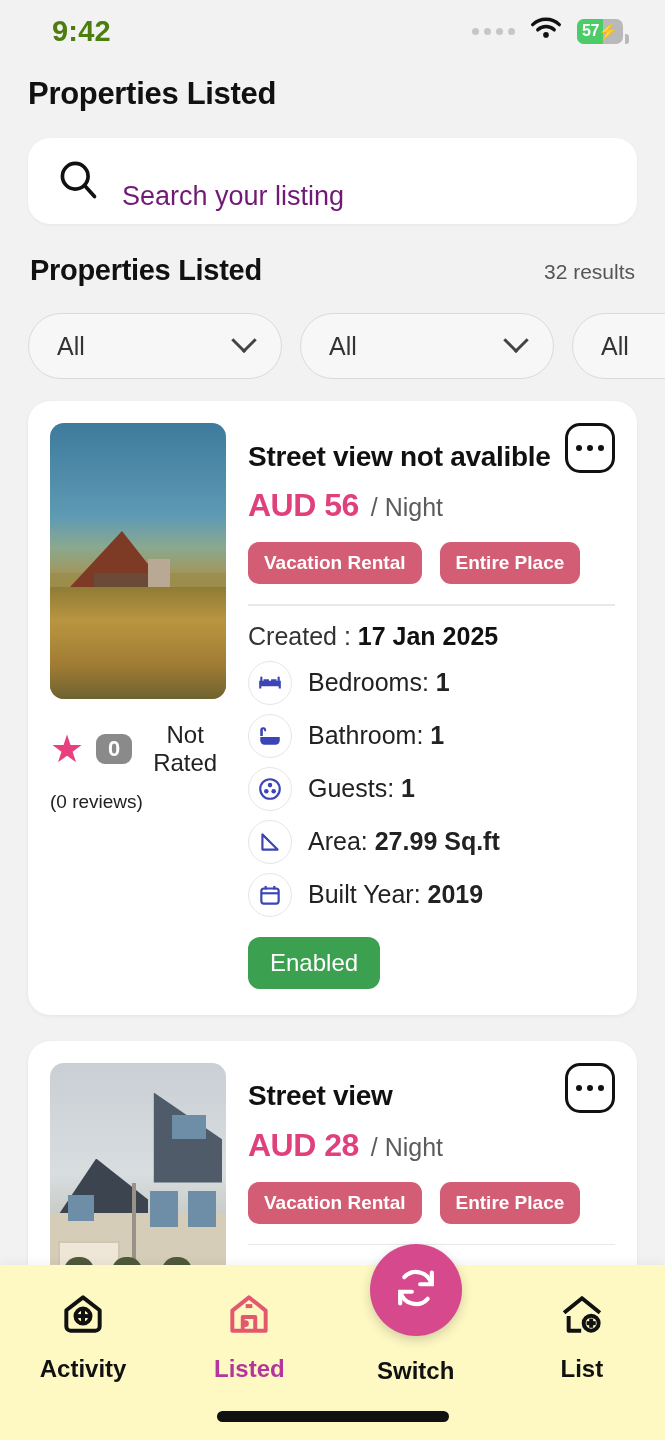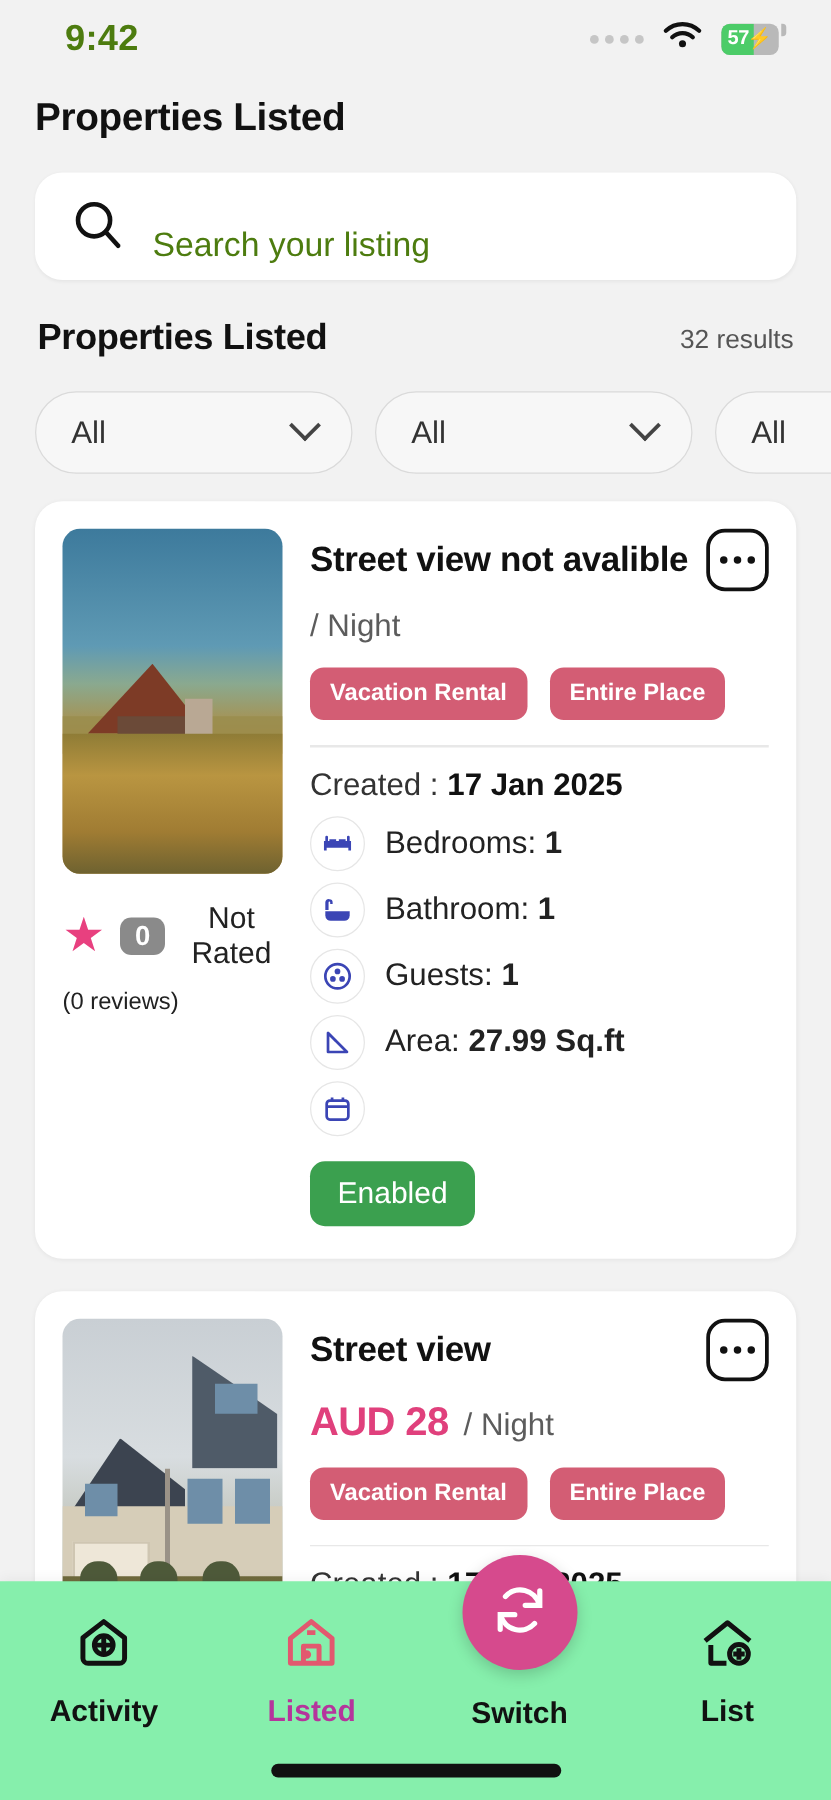--- a/index.html
+++ b/index.html
@@ -30,21 +30,21 @@
   
   .page-title{ font-size:31px; font-weight:700; padding:14px 28px 0; letter-spacing:-.3px; }
 
   
   .search-wrap{ padding:26px 28px 0; }
   .searchbox{
     background:#fff; border-radius:22px; height:86px;
     display:flex; align-items:center; gap:22px; padding:0 28px;
     box-shadow:0 1px 3px rgba(0,0,0,.05);
   }
-  .search-ph{ font-size:27px; color:#4d7c0f;margin-top:31px; }
+  .search-ph{ font-size:27px; color:#701a75;margin-top:31px; }
 
   
   .section-head{
     display:flex; align-items:flex-end; justify-content:space-between;
     padding:30px 30px 0;
   }
   .section-title{ font-size:29px; font-weight:700; letter-spacing:-.3px; }
   .section-count{ font-size:21px; color:#555; padding-bottom:3px; }
 
   
@@ -89,21 +89,21 @@
   .photo-suburb .bush{ position:absolute; bottom:62px; width:30px; height:20px; border-radius:14px 14px 0 0; background:#4e5a3a; }
   .photo-suburb .trunk{ position:absolute; left:82px; top:120px; width:4px; height:140px; background:#9a9287; }
 
   .rating-row{ display:flex; align-items:center; gap:12px; margin-top:22px; }
   .star{ color:#e8407f; font-size:38px; line-height:1; }
   .rate-badge{ background:#8a8a8a; color:#fff; border-radius:9px; padding:2px 12px; font-size:22px; font-weight:600; }
   .rate-text{ font-size:24px; color:#222;text-align:center; }
   .reviews{ font-size:19px; color:#222; margin-top:14px; }
 
   .card-right{ flex:1; min-width:0; }
-  .title-row{ display:flex; align-items:center; justify-content:space-between; gap:10px; }
+  .title-row{ display:flex; align-items:flex-end; justify-content:space-between; gap:10px; }
   .card-title{ font-size:28px; font-weight:700; letter-spacing:-.3px; line-height:1.18; }
   .dots-btn{
     flex:0 0 auto; width:50px; height:50px; border:3px solid #111; border-radius:15px;
     display:flex; align-items:center; justify-content:center; gap:5px; background:#fff;
   }
   .dots-btn i{ width:6px; height:6px; border-radius:50%; background:#111; display:block; }
 
   .price-row{ display:flex; align-items:baseline; gap:12px; margin-top:14px; }
   .price{ font-size:32px; font-weight:700; color:#e0407c; letter-spacing:-.5px; }
   .per{ font-size:25px; color:#5c5c5c; }
@@ -125,21 +125,21 @@
   .spec-tx{ font-size:25px; color:#222; }
   .spec-tx b{ font-weight:700; }
 
   .status-pill{
     display:inline-block; margin-top:20px; background:#3ba04f; color:#fff;
     border-radius:12px; padding:12px 22px; font-size:24px;
   }
 
   
   .bottomnav{
-    position:absolute; left:0; right:0; bottom:0; height:175px; background:#86efac;
+    position:absolute; left:0; right:0; bottom:0; height:175px; background:#fef9c3;
     display:flex; align-items:flex-start; justify-content:space-around; padding-top:24px;
     box-shadow:0 -2px 10px rgba(0,0,0,.05);
   }
   .navitem{ width:20%; display:flex; flex-direction:column; align-items:center; gap:12px; }
   .navlabel{ font-size:24px; font-weight:700; color:#111; }
   .navlabel.active{ color:#b5359c; }
   .fab{
     position:absolute; left:50%; transform:translateX(-50%); top:-45px;
     width:92px; height:92px; border-radius:50%; background:#d64a8d;
     display:flex; align-items:center; justify-content:center;
@@ -164,21 +164,21 @@
         <i></i>
         <i></i>
       </span>
     <span>
       <svg width="34" height="26" viewBox="0 0 24 18">
           <path d="M12 15.2a2 2 0 110-4 2 2 0 010 4z" fill="#111"></path>
           <path d="M6.2 9.6a8.4 8.4 0 0111.6 0" stroke="#111" stroke-width="2.4" fill="none" stroke-linecap="round"></path>
           <path d="M2.6 5.9a13.6 13.6 0 0118.8 0" stroke="#111" stroke-width="2.4" fill="none" stroke-linecap="round"></path>
         </svg>
     </span>
-    <span style="display:flex;align-items:flex-start">
+    <span style="display:flex;align-items:flex-end">
       <span class="battery">
         <span class="fill"></span>
         <span class="pct">57</span>
         <span class="bolt">⚡</span>
       </span>
       <span class="battery-tip"></span>
     </span>
   </div>
 </div>
 
@@ -238,20 +238,21 @@
     <div class="card-right">
       <div class="title-row">
         <div class="card-title">Street view not avalible</div>
         <div class="dots-btn">
             <i></i>
             <i></i>
             <i></i>
           </div>
       </div>
       <div class="price-row">
+        <span class="price">AUD 56</span>
         <span class="per">/ Night</span>
       </div>
       <div class="tags">
         <span class="tag">Vacation Rental</span>
         <span class="tag">Entire Place</span>
       </div>
       <div class="divider"></div>
       <div class="created">
         <span>Created :</span>
         <b>17 Jan 2025</b>
@@ -296,20 +297,21 @@
         </div>
         <div class="spec">
           <span class="spec-ic">
             <svg width="26" height="26" viewBox="0 0 24 24" fill="none" stroke="#3b45b5" stroke-width="2">
                 <rect x="4" y="6" width="16" height="14" rx="2.4"></rect>
                 <line x1="8" y1="3.6" x2="8" y2="7"></line>
                 <line x1="16" y1="3.6" x2="16" y2="7"></line>
                 <line x1="4" y1="10.4" x2="20" y2="10.4"></line>
               </svg>
           </span>
+          <span class="spec-tx"><span>Built Year:</span> <b>2019</b></span>
         </div>
       </div>
       <div class="status-pill">Enabled</div>
     </div>
   </div>
 
   <div class="card">
     <div class="card-left">
       <div class="thumb photo-suburb">
         <div class="gable"></div>

